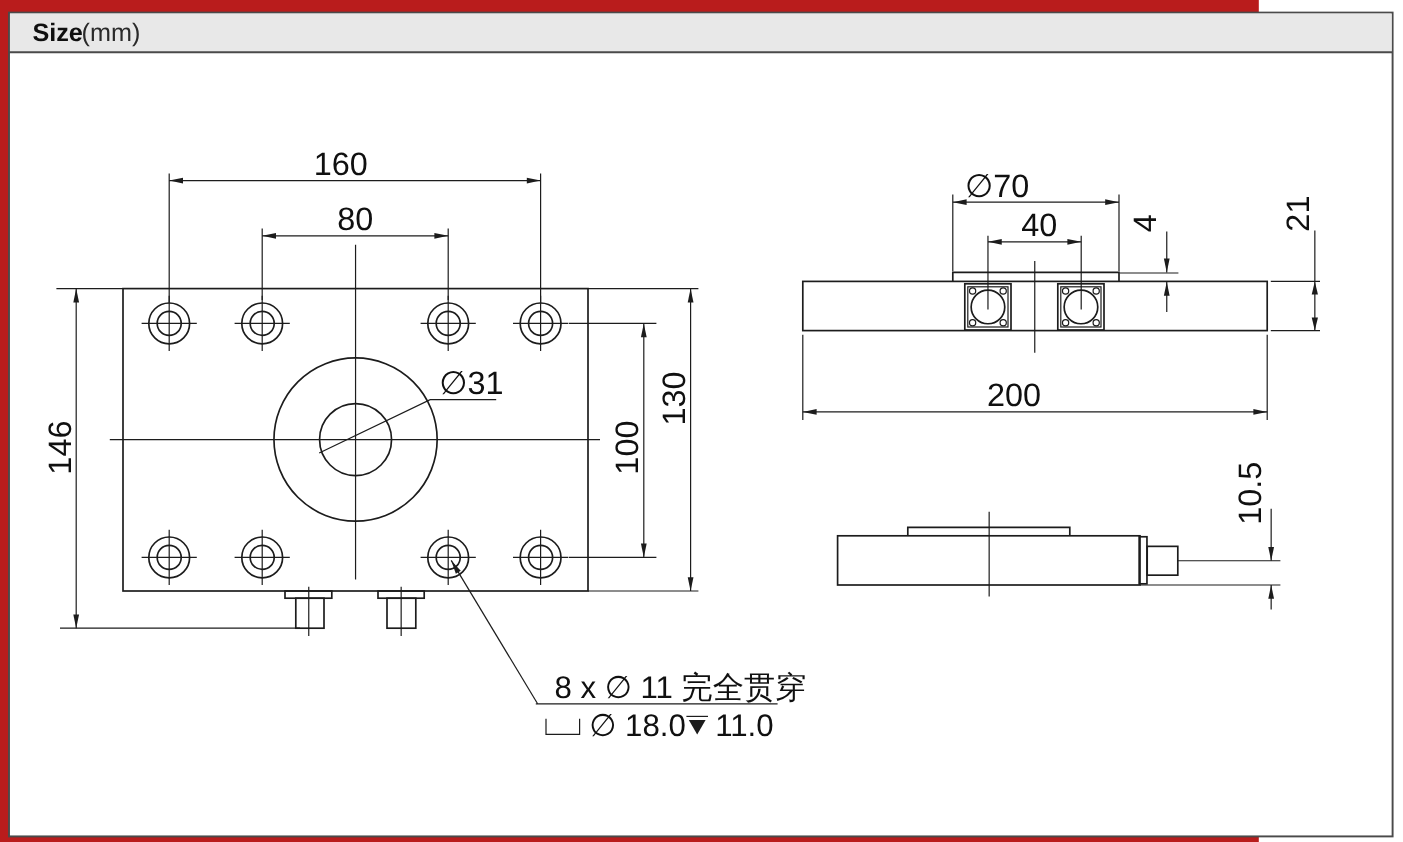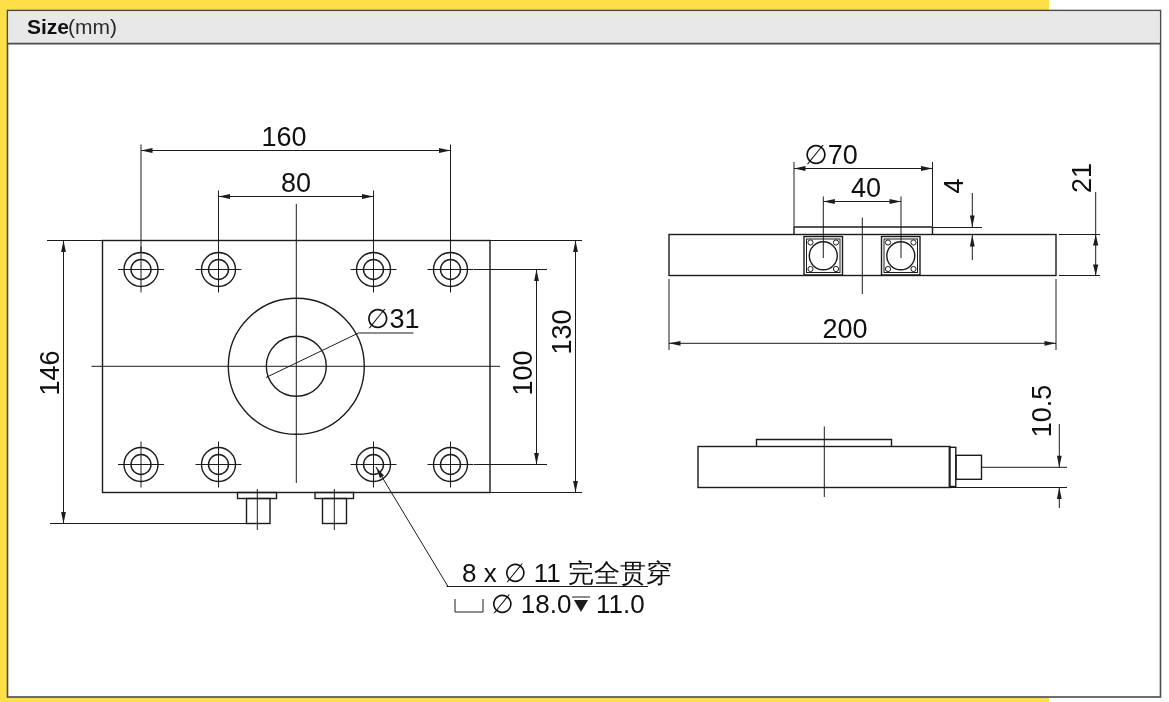--- a/index.html
+++ b/index.html
@@ -1,16 +1,16 @@
 <!DOCTYPE html>
 <html><head>
 <meta charset="utf-8">
 <style>
   html,body{margin:0;padding:0;background:#fff;}
-  .stage{position:relative;width:1049px;height:702px;background:#fde047;
+  .stage{position:relative;width:1049px;height:702px;background:#b91c1c;
          font-family:"Liberation Sans",sans-serif;}
   svg{position:absolute;left:0;top:0;}
   .part{stroke:#1c1c1c;stroke-width:1.4;fill:none;}
   .thin{stroke:#1c1c1c;stroke-width:1;fill:none;}
   .dimtxt{font-family:"Liberation Sans",sans-serif;font-size:27px;fill:#101010;}
   .calltxt{font-family:"Liberation Sans",sans-serif;font-size:26px;fill:#101010;}
   .hdr-bold{font-family:"Liberation Sans",sans-serif;font-size:21px;font-weight:bold;fill:#101010;}
   .hdr-reg{font-family:"Liberation Sans",sans-serif;font-size:21px;fill:#2a2a2a;}
 </style>
 </head>

